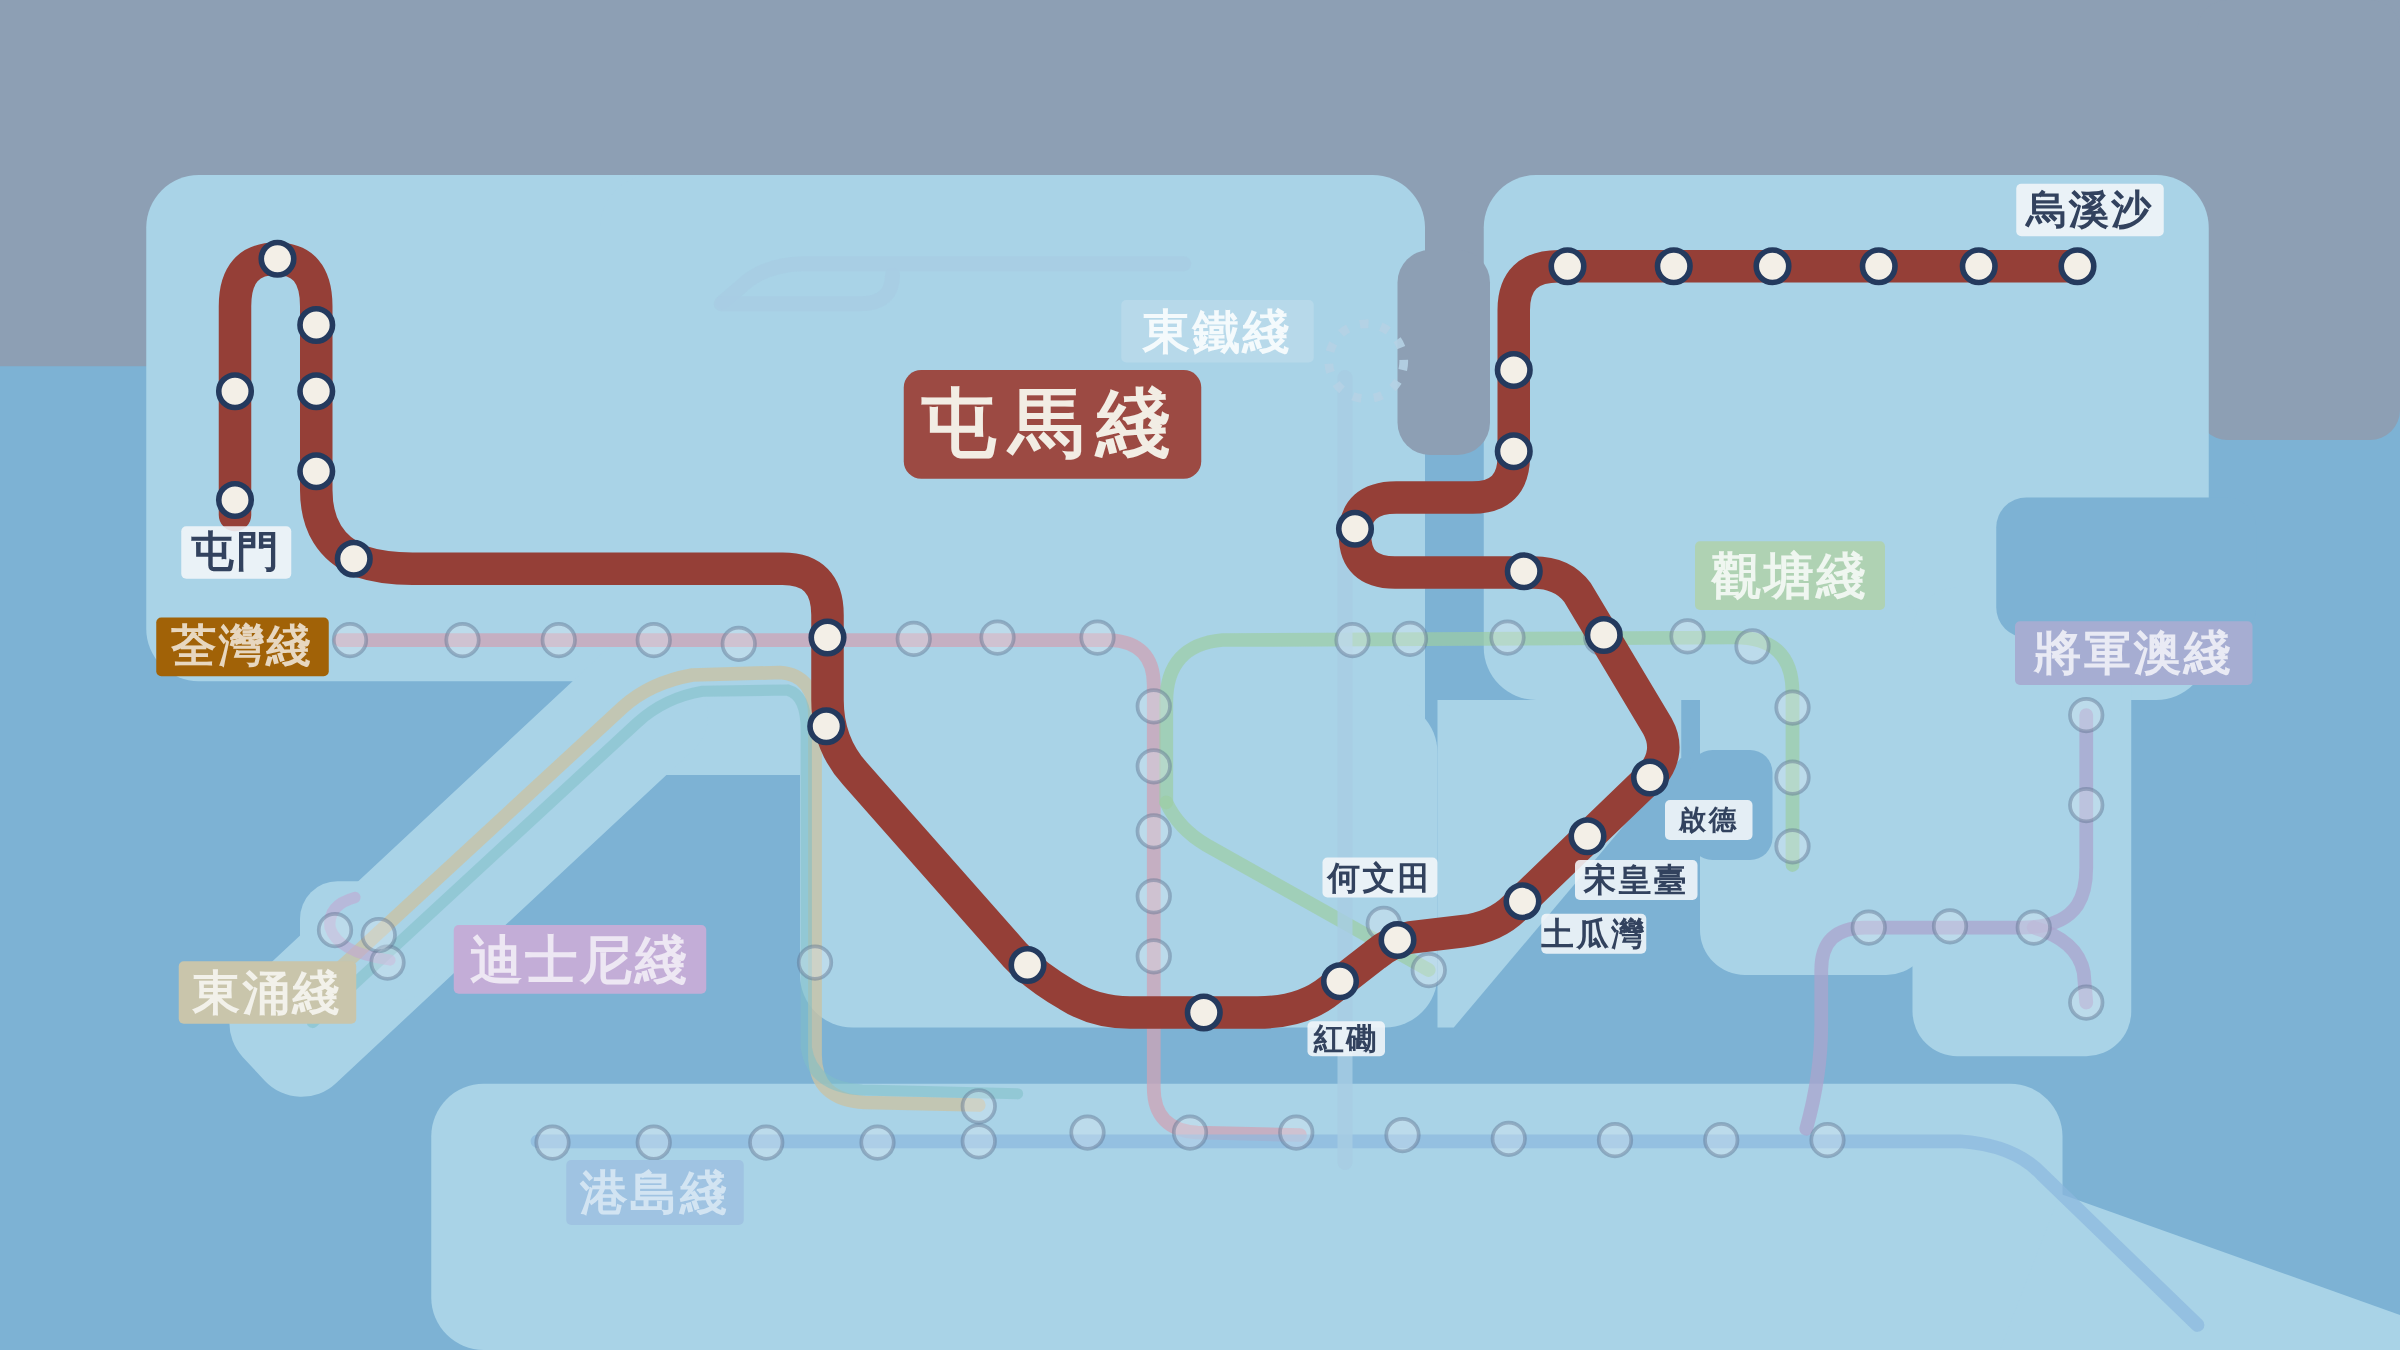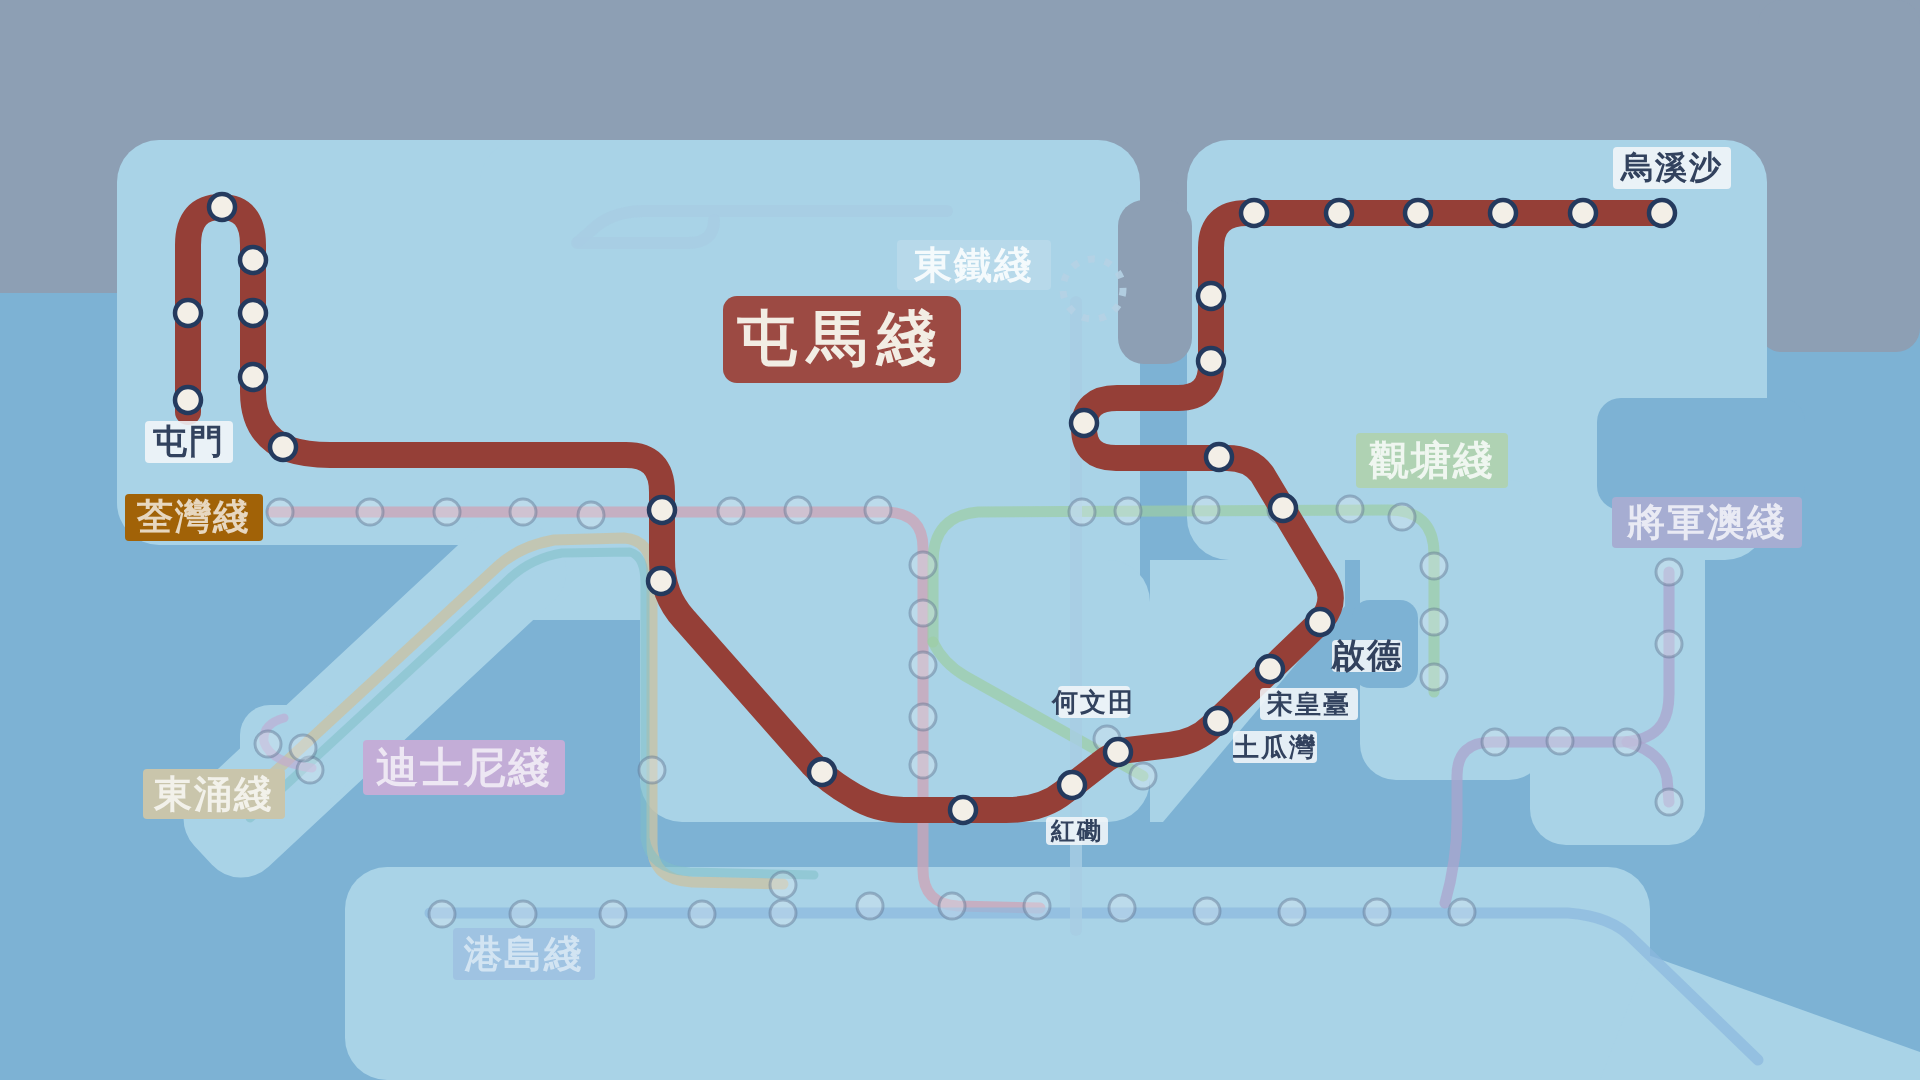--- a/index.html
+++ b/index.html
@@ -134,23 +134,23 @@
         <circle cx="1418" cy="213" r="13" fill="#f3efe7" stroke="#243a5e" stroke-width="4.5"></circle>
         <circle cx="1503" cy="213" r="13" fill="#f3efe7" stroke="#243a5e" stroke-width="4.5"></circle>
         <circle cx="1583" cy="213" r="13" fill="#f3efe7" stroke="#243a5e" stroke-width="4.5"></circle>
         <circle cx="1662" cy="213" r="13" fill="#f3efe7" stroke="#243a5e" stroke-width="4.5"></circle>
       </g>
   </svg>
 
   <div id="labels-layer">
       <div class="lbl station-lbl" style="left: 145px; top: 421px; width: 88px; height: 42px; font-size: 34px;">屯門</div>
       <div class="lbl station-lbl" style="left: 1613px; top: 147px; width: 118px; height: 42px; font-size: 32px;">烏溪沙</div>
-      <div class="lbl station-lbl" style="left: 1058px; top: 686px; width: 72px; height: 32px; font-size: 26px; font-family: Liberation Mono, monospace;">何文田</div>
+      <div class="lbl station-lbl" style="left: 1058px; top: 686px; width: 92px; height: 32px; font-size: 26px; font-family: Liberation Mono, monospace;">何文田</div>
       <div class="lbl station-lbl" style="left: 1260px; top: 688px; width: 98px; height: 32px; font-size: 26px;">宋皇臺</div>
-      <div class="lbl station-lbl" style="left: 1332px; top: 640px; width: 70px; height: 32px; font-size: 34px;">啟德</div>
+      <div class="lbl station-lbl" style="left: 1332px; top: 640px; width: 70px; height: 32px; font-size: 22px;">啟德</div>
       <div class="lbl station-lbl" style="left: 1233px; top: 731px; width: 84px; height: 32px; font-size: 26px;">土瓜灣</div>
       <div class="lbl station-lbl" style="left: 1046px; top: 817px; width: 62px; height: 28px; font-size: 24px;">紅磡</div>
       <div class="lbl line-lbl" style="left: 897px; top: 240px; width: 154px; height: 50px; font-size: 38px; background: rgb(183, 217, 234); color: rgba(255, 255, 255, 0.85);">東鐵綫</div>
       <div class="lbl line-lbl" style="left: 107px; top: 494px; width: 138px; height: 47px; font-size: 36px; background: #a16207; color: rgba(255, 255, 255, 0.75); margin-left: 18px;">荃灣綫</div>
       <div class="lbl line-lbl" style="left: 1356px; top: 433px; width: 152px; height: 55px; font-size: 40px; background: rgb(175, 210, 179); color: rgba(255, 255, 255, 0.8);">觀塘綫</div>
       <div class="lbl line-lbl" style="left: 1612px; top: 497px; width: 190px; height: 51px; font-size: 38px; background: rgb(166, 173, 210); color: rgba(255, 255, 255, 0.75);">將軍澳綫</div>
       <div class="lbl line-lbl" style="left: 143px; top: 769px; width: 142px; height: 50px; font-size: 38px; background: rgb(201, 197, 171); color: rgba(255, 255, 255, 0.75);">東涌綫</div>
       <div class="lbl line-lbl" style="left: 363px; top: 740px; width: 202px; height: 55px; font-size: 42px; background: rgb(195, 173, 215); color: rgba(255, 255, 255, 0.7);">迪士尼綫</div>
       <div class="lbl line-lbl" style="left: 453px; top: 928px; width: 142px; height: 52px; font-size: 38px; background: rgb(159, 195, 226); color: rgba(245, 250, 253, 0.6);">港島綫</div>
     </div>

